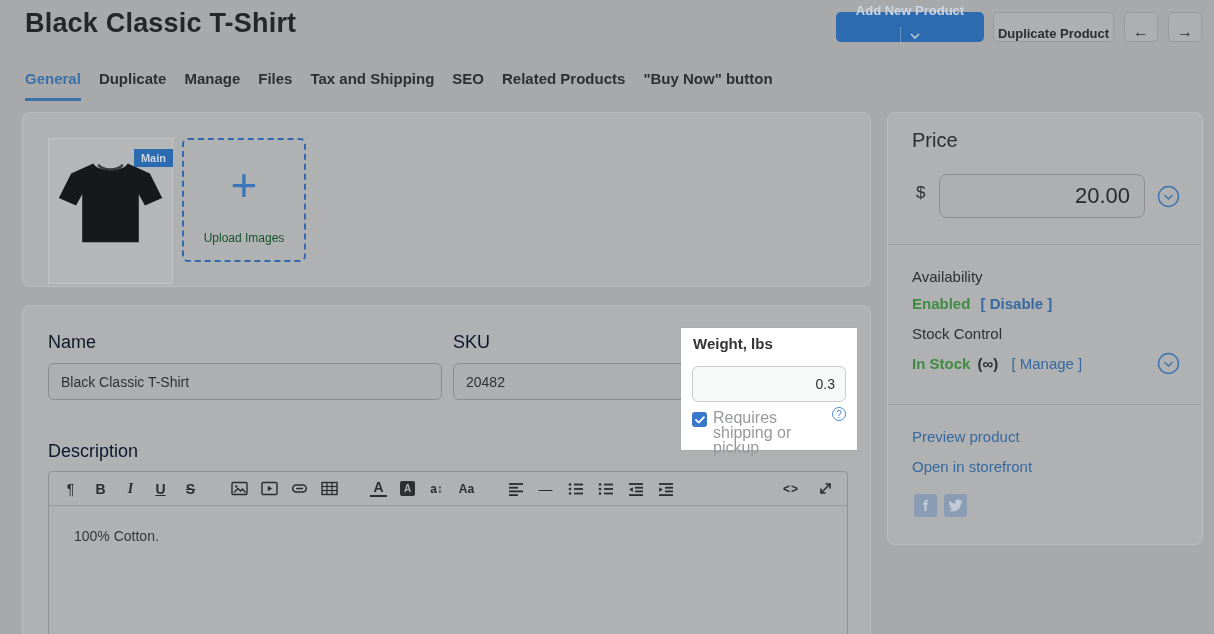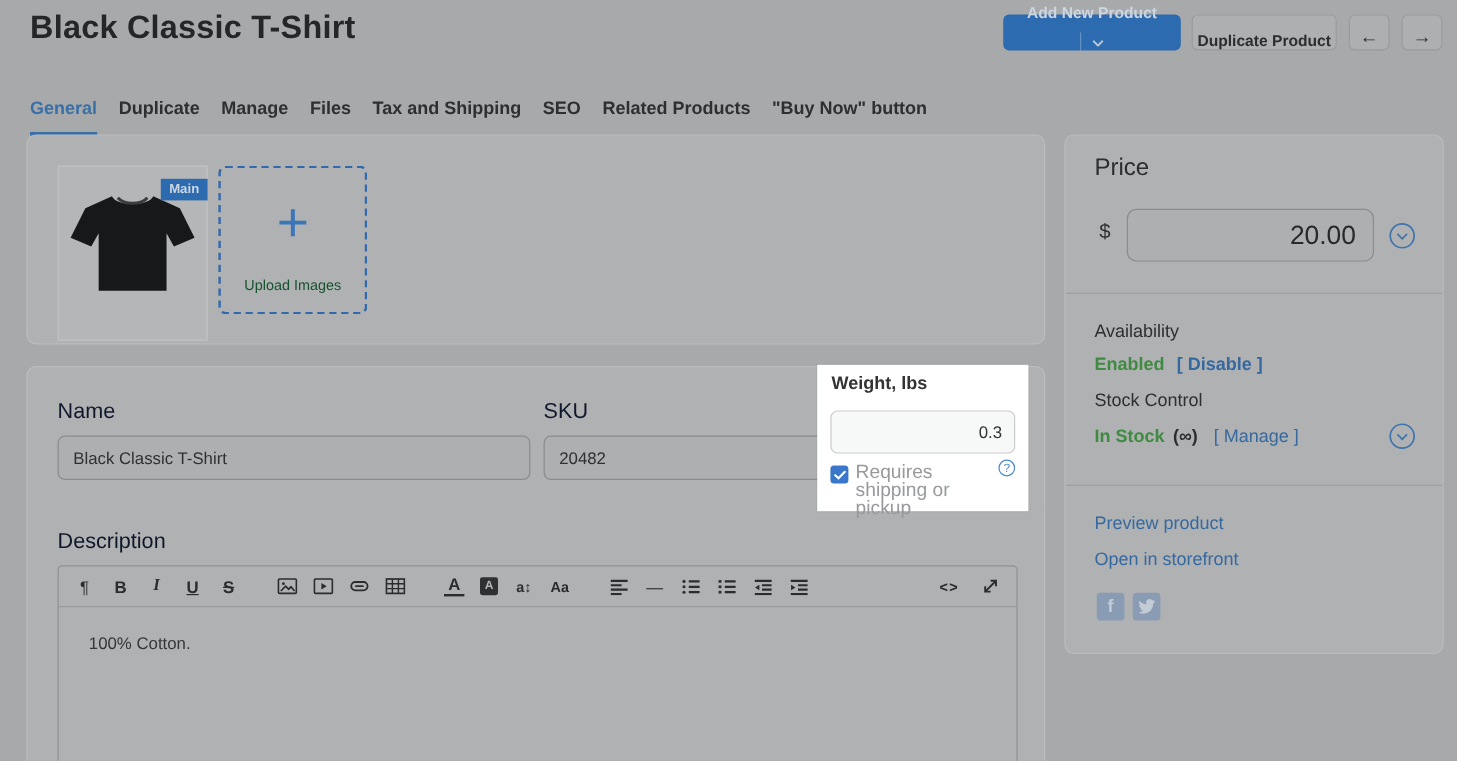--- a/index.html
+++ b/index.html
@@ -13,42 +13,42 @@
   .btn-primary { position:absolute; left:836px; top:12px; width:148px; height:30px; background:#2d6bb0; color:#ccd6e1; gap:9px; }
   .btn-primary .chev-wrap { border-left:1px solid rgba(210,220,230,.35); padding-left:9px; display:flex; align-items:center; }
   .btn-secondary { position:absolute; background:#aeafb1; border:1px solid #9a9b9d; color:#2c2d2f; }
   .btn-duplicate { left:993px; top:12px; width:121px; height:30px; }
   .btn-nav { width:34px; height:30px; font-size:16px; color:#2c2d2f; font-weight:400; }
   .btn-prev { left:1124px; top:12px; }
   .btn-next { left:1168px; top:12px; }
 
   
   .tabs { position:absolute; left:25px; top:70px; display:flex; gap:18px; }
-  .tab { font-size:15px; font-weight:700; color:#2e2f31; padding-bottom:11px; cursor:pointer; white-space:nowrap;margin-top:12px; }
+  .tab { font-size:15px; font-weight:700; color:#2e2f31; padding-bottom:11px; cursor:pointer; white-space:nowrap; }
   .tab.active { color:#3a70a8; border-bottom:3px solid #3a70a8; }
 
   
   .card { position:absolute; background:#b0b1b3; border:1px solid #bbbcbe; border-radius:8px; }
   .card-gallery { left:22px; top:112px; width:849px; height:175px; }
   .card-details { left:22px; top:305px; width:849px; height:400px; }
   .card-sidebar { left:887px; top:112px; width:316px; height:433px; }
 
   
   .thumb { position:absolute; left:25px; top:25px; width:125px; height:146px; background:#b5b6b8; border:1px solid #c2c3c5; }
   .badge-main { position:absolute; top:10px; right:-1px; background:#2d6bb0; color:#ccd6e1; font-size:11px; font-weight:700; padding:3px 7px; }
   .upload-box { position:absolute; left:159px; top:25px; width:124px; height:124px; border:2px dashed #3069ae; border-radius:6px; display:flex; flex-direction:column; align-items:center; cursor:pointer; }
   .upload-plus { font-size:46px; font-weight:200; color:#3b75ba; line-height:1; margin-top:22px; }
   .upload-label { font-size:12px; color:#14532d; margin-top:23px; }
 
   
   .field-label { position:absolute; font-size:18px; font-weight:400; color:#0f172a; }
   .text-input { position:absolute; background:#aeafb1; border:1px solid #8b8c8e; border-radius:6px; font-family:"Liberation Sans",sans-serif; font-size:14px; color:#2f3032; padding:0 12px; outline:none; }
 
   
-  .spotlight { position:absolute; left:681px; top:304px; width:176px; height:122px; background:#ffffff; z-index:5; box-shadow:0 0 0 1px rgba(0,0,0,.03);padding-left:30px; }
+  .spotlight { position:absolute; left:681px; top:328px; width:176px; height:122px; background:#ffffff; z-index:5; box-shadow:0 0 0 1px rgba(0,0,0,.03);padding-left:30px; }
   .spotlight .w-label { position:absolute; left:12px; top:7px; font-size:15px; font-weight:700; color:#333333; }
   .spotlight .w-input { position:absolute; left:11px; top:38px; width:154px; height:36px; background:#f7f8f8; border:1px solid #cbcbcd; border-radius:6px; font-family:"Liberation Sans",sans-serif; font-size:14px; color:#333; text-align:right; padding:0 10px; outline:none; }
   .checkbox { position:absolute; left:11px; top:84px; width:15px; height:15px; background:#3a76c9; border-radius:3px; display:flex; align-items:center; justify-content:center; cursor:pointer; }
   .cb-label { position:absolute; left:32px; top:82px; width:120px; font-size:16px; line-height:15px; color:#97999c; cursor:pointer; }
   .help-icon { position:absolute; left:151px; top:79px; width:14px; height:14px; border:1px solid #4a8ad1; border-radius:50%; color:#4a8ad1; font-size:10px; display:flex; align-items:center; justify-content:center; cursor:pointer; }
 
   
   .editor { position:absolute; left:25px; top:165px; width:800px; height:220px; border:1px solid #909193; border-radius:4px; }
   .toolbar { display:flex; align-items:center; height:34px; border-bottom:1px solid #98999b; padding:0 13px; gap:13px; }
   .tb { display:flex; align-items:center; justify-content:center; width:17px; height:18px; color:#2b2c2e; font-size:14px; cursor:pointer; flex:0 0 auto; }

